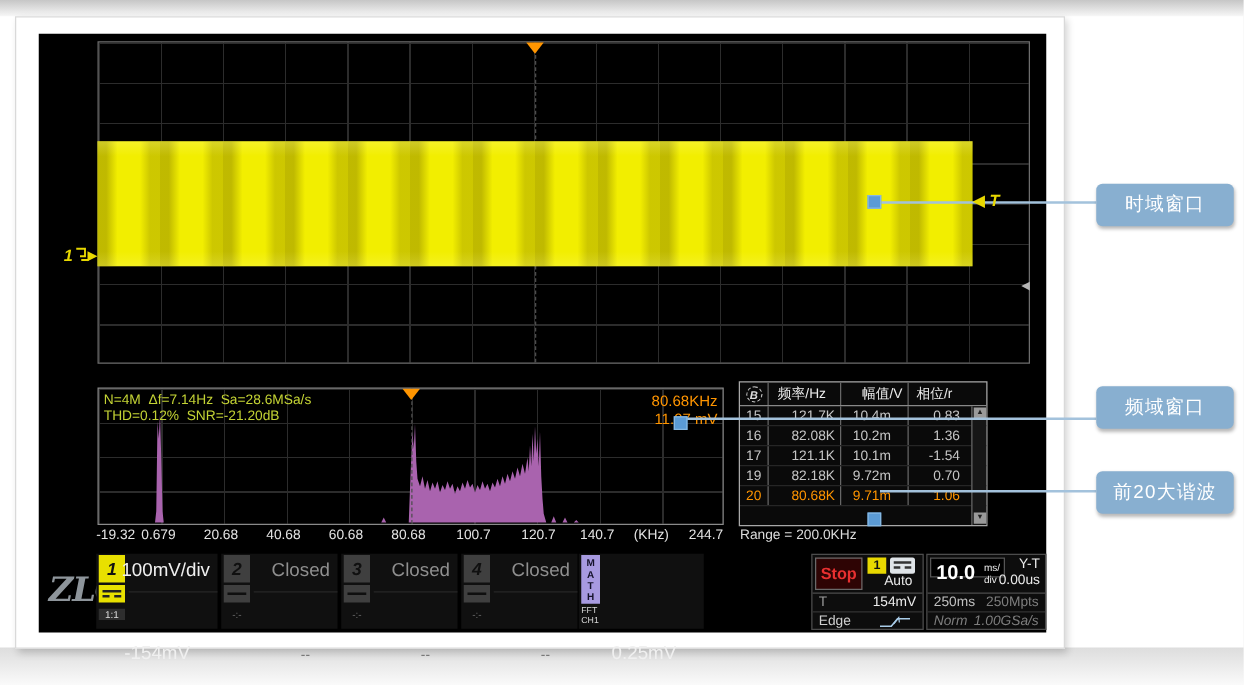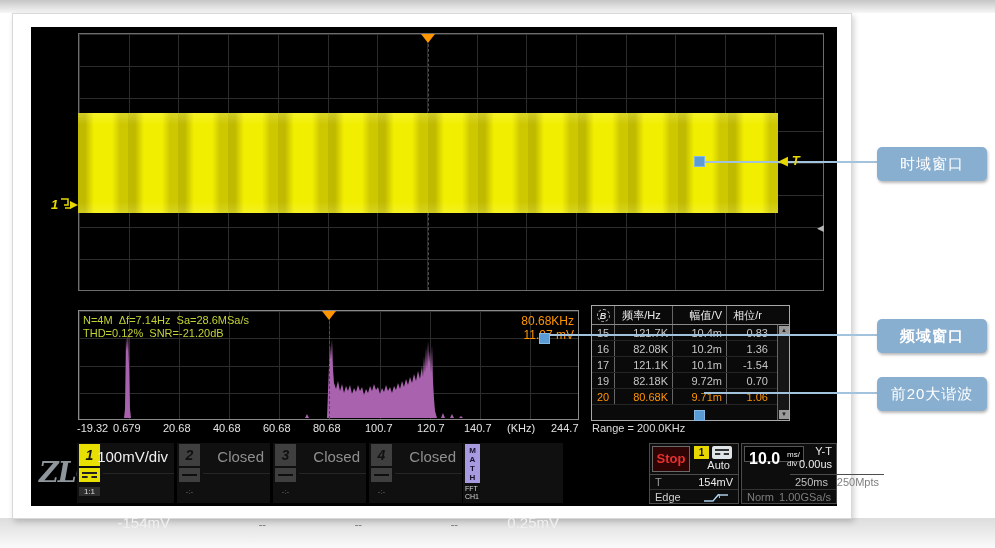--- a/index.html
+++ b/index.html
@@ -61,21 +61,21 @@
   
   .htable { position:absolute; left:560px; top:278px; width:199px; height:116px;
     border:1px solid #a8a8a8; background:#0a0a0a; font-size:11px; }
   .ht-head { display:flex; height:19px; line-height:19px; color:#ececec;
     border-bottom:1px solid #888; }
   .ht-row { display:flex; height:16px; line-height:16px; color:#c6c6c6;
     border-bottom:1px solid #262626; }
   .ht-row.hl { color:#ff9500; }
   .c-n { width:23px; text-align:center; border-right:1px solid #666; }
   .c-f { width:58px; text-align:right; padding-right:4px; border-right:1px solid #666; }
-  .c-a { width:54px; text-align:right; padding-right:4px; border-right:1px solid #666; }
+  .c-a { width:54px; text-align:center; padding-right:4px; border-right:1px solid #666; }
   .c-p { width:46px; text-align:right; padding-right:5px; }
   .b-icon { display:inline-block; width:13px; height:13px; line-height:12px; margin-top:3px;
     border:1px dashed #bbb; border-radius:50%; font-size:9px; font-style:italic;
     font-weight:bold; color:#ddd; text-align:center; }
   .scrollbar { position:absolute; right:0; top:19px; width:12px; height:95px;
     border-left:1px solid #666; background:#161616; }
   .sb-btn { position:absolute; left:1px; width:10px; height:9px; background:#9a9a9a;
     color:#222; font-size:6px; line-height:9px; text-align:center; }
 
   
@@ -97,21 +97,21 @@
   .cpl .l1 { position:absolute; left:3px; right:3px; top:4px; border-top:2px solid; }
   .cpl .l2 { position:absolute; left:3px; right:3px; top:8px; border-top:2px dashed; }
   .cpl.on { background:#e8e000; } .cpl.on .l1,.cpl.on .l2 { border-color:#222; }
   .cpl.off { background:#3f3f3f; }
   .cpl.off .l1 { border-color:#0f0f0f; top:6px; }
   .ratio { position:absolute; left:2px; top:44px; width:21px; font-size:8px;
     text-align:center; }
   .ratio.on { background:#2e2e2e; color:#ddd; }
   .ratio.off { color:#6b6b6b; background:none; }
   .vscale { position:absolute; right:6px; top:5px; font-size:15px; color:#f0f0f0; }
-  .voffset { position:absolute; right:4px; top:39px; font-size:15px; color:#f0f0f0; }
+  .voffset { position:absolute; right:22px; top:39px; font-size:15px; color:#f0f0f0; }
   .closedtxt { color:#8f8f8f !important; }
   .dashtxt { color:#6f6f6f !important; font-size:11px !important; top:43px !important; }
 
   .mathblk { position:absolute; left:432px; top:2px; width:100px; height:60px; background:#101010; }
   .math-tab { position:absolute; left:2px; top:1px; width:15px; height:39px;
     background:#a79ae0; color:#14122a; font-size:8px; font-weight:bold;
     text-align:center; line-height:9px; padding-top:2px; }
   .math-src { position:absolute; left:2px; top:42px; width:20px; font-size:7px;
     line-height:8px; color:#d8d8d8; }
 
@@ -140,23 +140,23 @@
     border:1px solid #4c4c4c; background:#0d0d0d; }
   .tb-scale { position:absolute; left:2px; top:2px; width:60px; height:16px;
     background:#000; border:1px solid #555; }
   .tb-scale .num { position:absolute; left:4px; top:3px; font-size:16px;
     font-weight:bold; color:#fff; }
   .tb-scale .unit { position:absolute; right:3px; top:3px; font-size:8px;
     line-height:9px; color:#eee; }
   .tb-yt { position:absolute; right:4px; top:1px; color:#ececec; font-size:11px;
     text-align:right; line-height:13px; }
   .tb-row2 { position:absolute; left:0; top:30px; width:100%; height:15px;
-    border-top:1px solid #4c4c4c; font-size:11px; line-height:15px;margin-left:48px; }
+    border-top:1px solid #4c4c4c; font-size:11px; line-height:15px; }
   .tb-row3 { position:absolute; left:0; top:45px; width:100%; height:15px;
-    border-top:1px solid #333; font-size:11px; line-height:15px; }
+    border-top:1px solid #333; font-size:11px; line-height:15px;font-style:italic; }
   .dim2 { color:#7e7e7e; }
 
   
   .callout { position:absolute; left:877px; width:110px; height:34px;
     background:#88afd0; border-radius:5px; box-shadow:1px 2px 3px rgba(0,0,0,.28);
     color:#fff; font-size:15px; text-align:center; line-height:34px;
     letter-spacing:1px; z-index:9; }
   .cline { position:absolute; height:2px; background:#a3c2dc; z-index:5; }
 </style>
 </head>
@@ -353,15 +353,15 @@
         </div>
       </div>
     </div>
   </div>
 
   <div class="cline" style="left:705px; top:161px; width:172px;"></div>
   <div class="cline" style="left:549px; top:334px; width:328px;"></div>
   <div class="cline" style="left:704px; top:392px; width:173px;"></div>
 
   <div class="callout" style="top:147px;">时域窗口</div>
-  <div class="callout" style="top:319px;font-weight:bold;">频域窗口</div>
+  <div class="callout" style="top:309px;">频域窗口</div>
   <div class="callout" style="top:377px;">前20大谐波</div>
 </div>
 
 </body></html>

